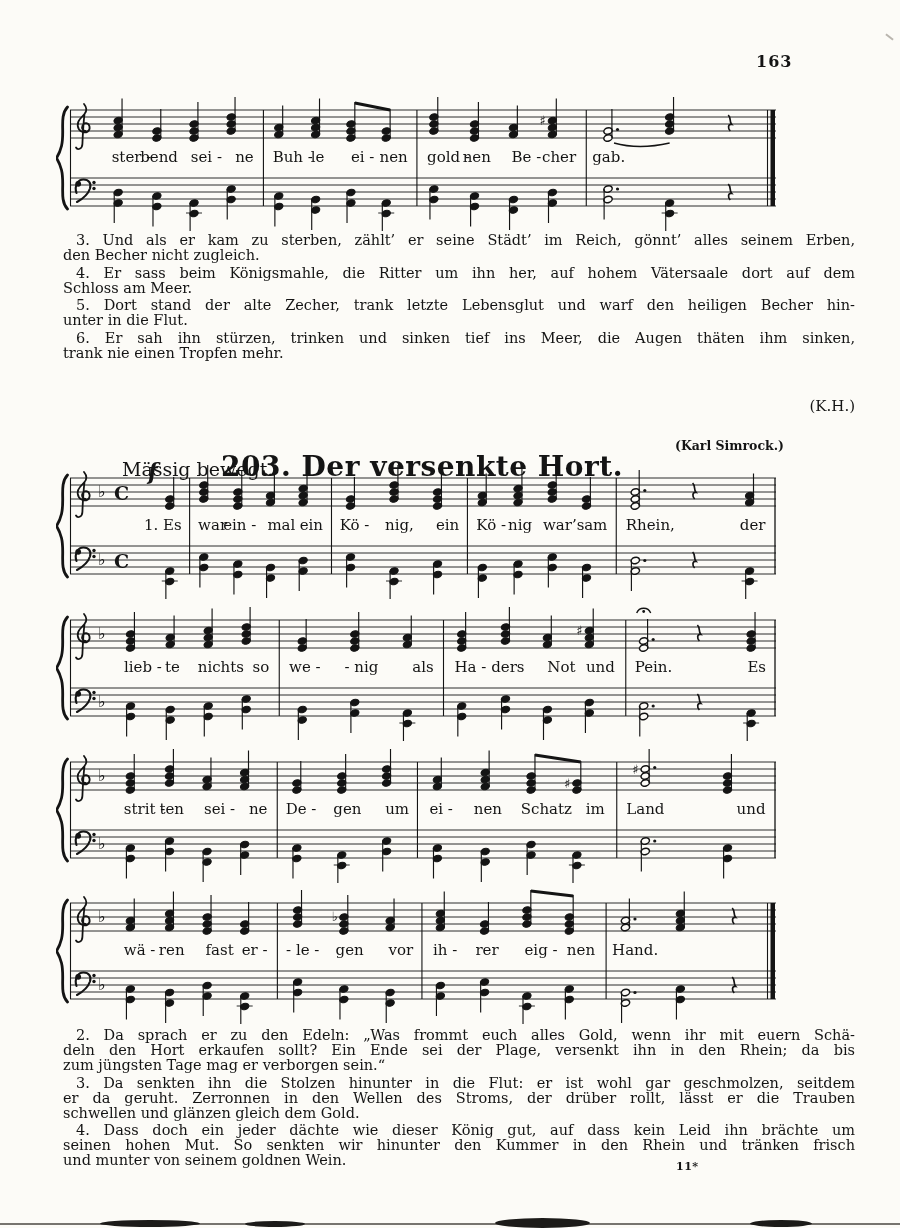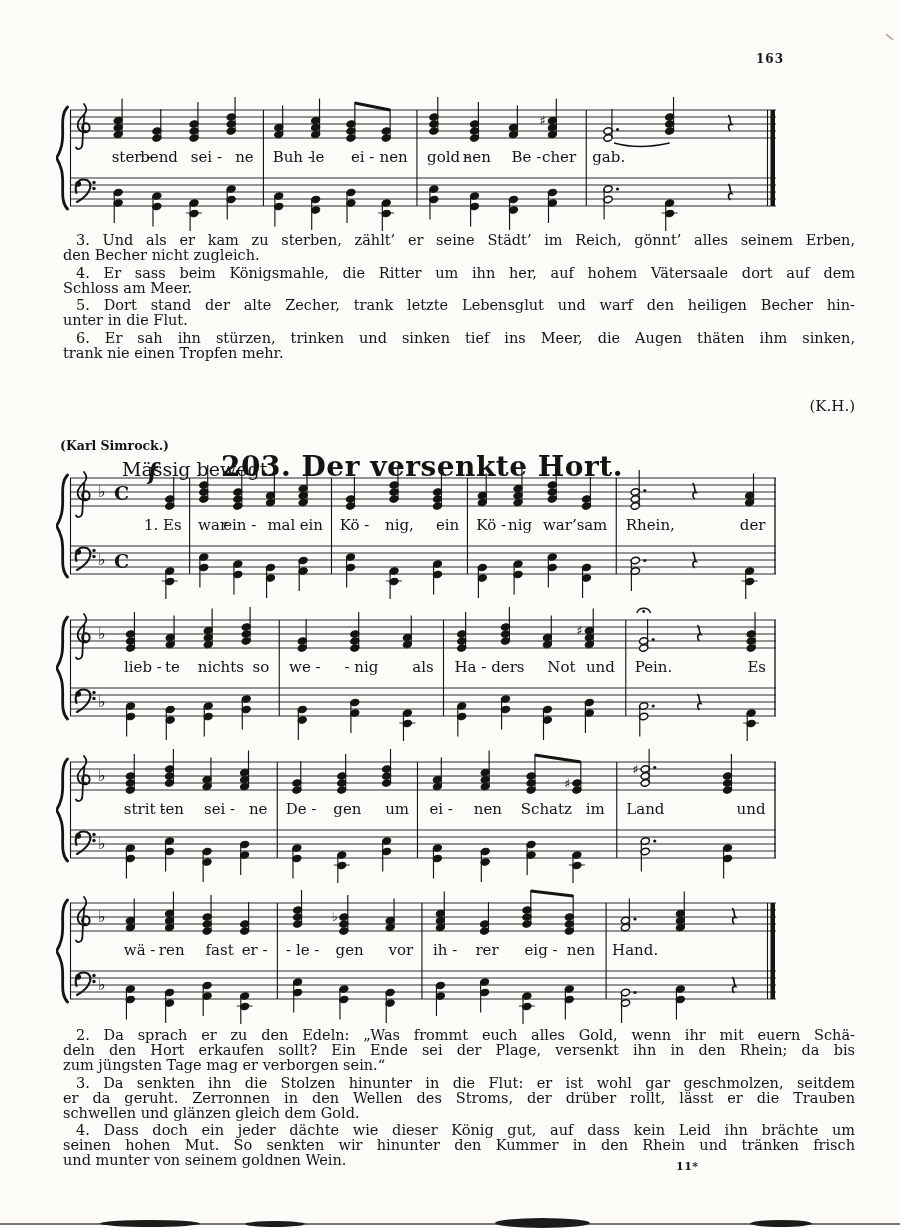--- a/index.html
+++ b/index.html
@@ -1,36 +1,36 @@
 <!DOCTYPE html>
 <html><head>
 <meta charset="utf-8">
 <style>
   html,body{margin:0;padding:0;background:#d8d6d0;}
   .page{
     position:relative;width:900px;height:1228px;margin:0 auto;
     background:#fcfbf7;color:#141414;overflow:hidden;
     font-family:"DejaVu Serif","Liberation Serif",serif;
   }
-  .page-number{position:absolute;left:756px;top:52px;font-size:12px;font-weight:bold;letter-spacing:1px;}
+  .page-number{position:absolute;left:756px;top:52px;font-size:16px;font-weight:bold;letter-spacing:1px;}
   .music{position:absolute;left:56px;width:724px;height:140px;}
   .music svg{display:block;}
   .verses{position:absolute;left:63px;width:792px;}
   #verses-top{top:233px;}
   #verses-bottom{top:1028px;}
   .verse{margin:0 0 2.5px 0;}
   .verse-line{
     font-size:14.5px;line-height:15px;
     text-align:justify;text-align-last:justify;
   }
   .verse-line.first{text-indent:13px;}
   .verse-line.last{text-align-last:left;}
   .song-title{position:absolute;left:60px;top:402px;width:724px;text-align:center;
     font-size:28px;font-weight:bold;letter-spacing:0.5px;margin-top:48px;}
-  .poet{position:absolute;left:60px;top:438px;width:724px;text-align:left;
+  .poet{position:absolute;left:60px;top:438px;width:724px;text-align:right;
     font-size:12.5px;font-weight:bold;}
   .tempo{position:absolute;left:122px;top:458px;font-size:19px;font-weight:normal;}
   .attribution{position:absolute;left:60px;top:397px;width:795px;text-align:right;font-size:15px;}
   .printer-mark{position:absolute;left:676px;top:1160px;font-size:11px;font-weight:bold;letter-spacing:0.5px;}
   .smudge{position:absolute;background:#1c1b19;border-radius:50%;}
   .smudge-line{position:absolute;left:0;top:1223px;width:900px;height:1.6px;background:#55524c;opacity:.8;}
   .scratch{position:absolute;left:885px;top:36px;width:9px;height:2px;background:#b9b5ae;transform:rotate(38deg);}
 </style>
 </head>
 <body>

